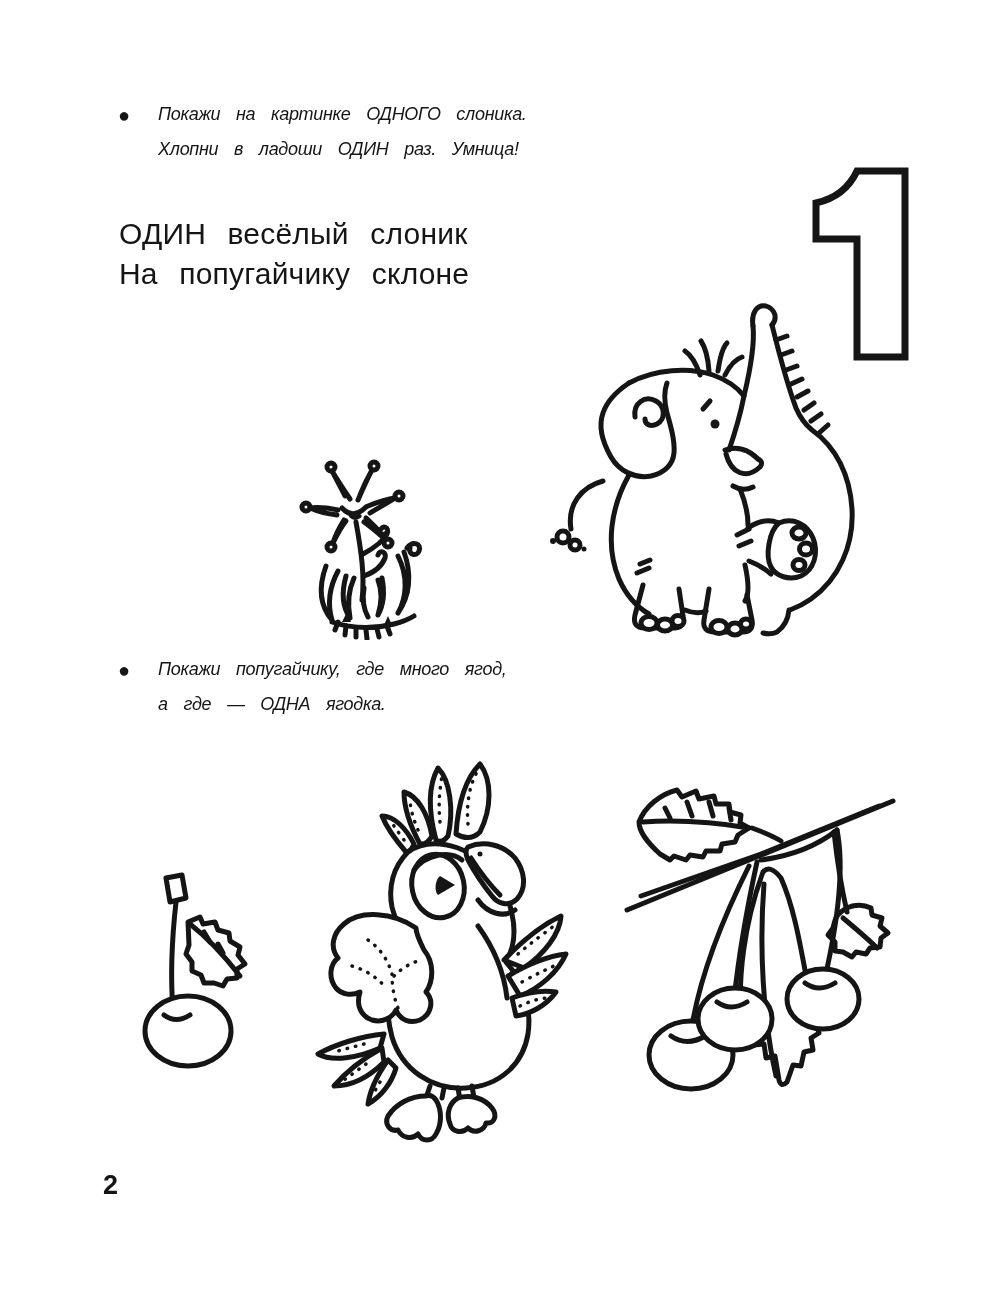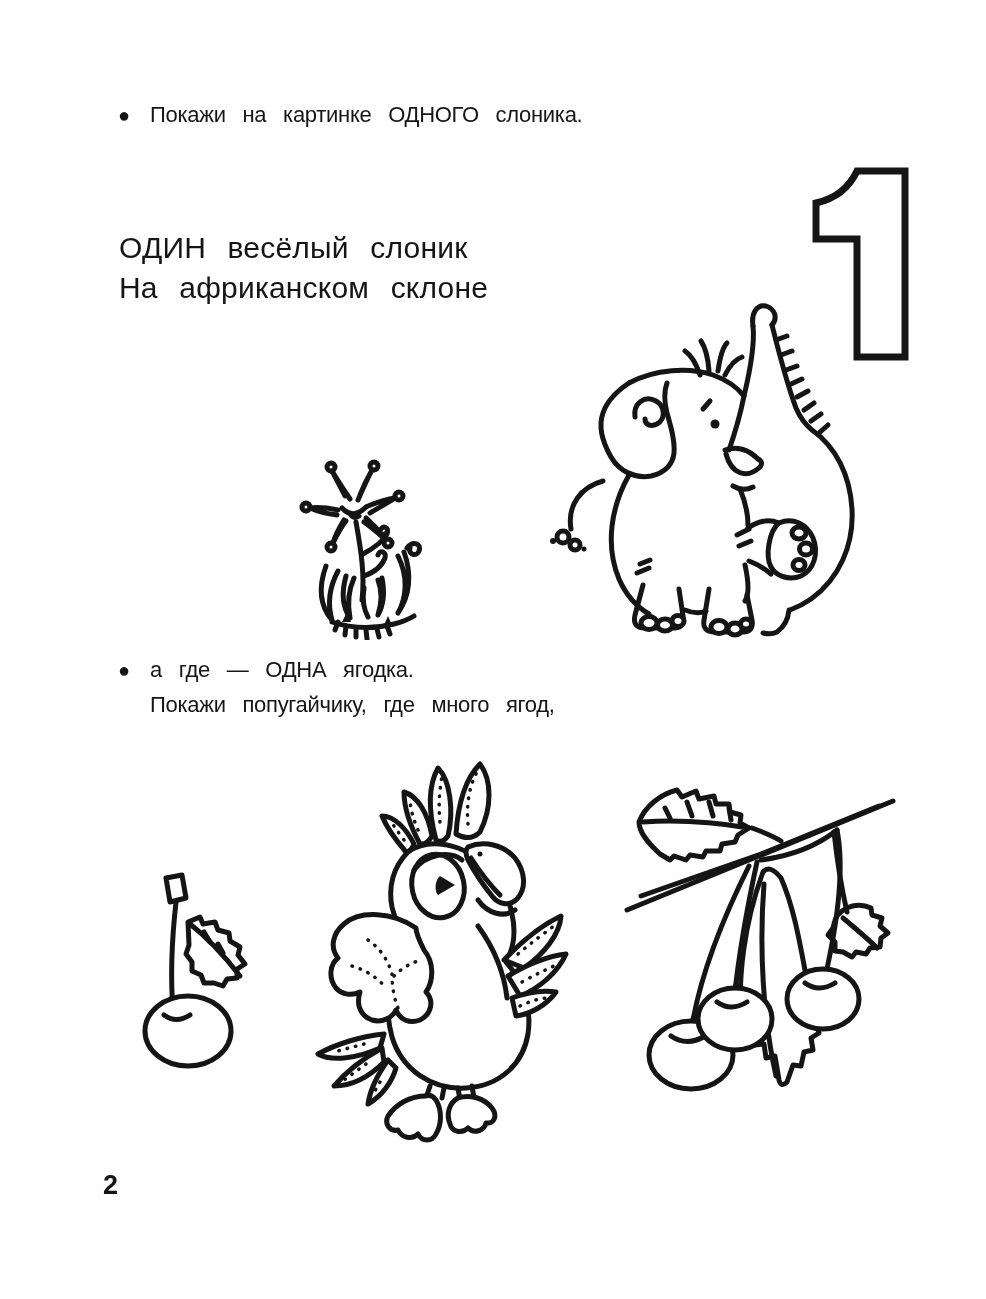--- a/index.html
+++ b/index.html
@@ -1,48 +1,49 @@
 <!DOCTYPE html>
 <html><head>
 <meta charset="utf-8">
 <style>
   html,body{margin:0;padding:0;background:#e8e8e8;}
   #page{position:relative;width:986px;height:1299px;background:#ffffff;margin:0 auto;
         font-family:"Liberation Sans", sans-serif;color:#151515;overflow:hidden;}
   .task{position:absolute;display:flex;align-items:flex-start;}
   .task .dot{font-size:20px;line-height:35px;margin-top:1px;}
-  .task .lines{margin-left:20px;font-size:22px;line-height:35px;
-               word-spacing:11px;letter-spacing:-0.3px;white-space:nowrap;}
+  .task .lines{margin-left:28px;font-size:18px;line-height:35px;
+               word-spacing:11px;letter-spacing:-0.3px;white-space:nowrap;font-style:italic;}
   #task1{left:118px;top:97px;}
   #task2{left:118px;top:652px;}
-  #poem{position:absolute;left:119px;top:228px;font-size:30px;line-height:40px;
+  #poem{position:absolute;left:119px;top:214px;font-size:30px;line-height:40px;
         word-spacing:13px;letter-spacing:0.2px;white-space:nowrap;}
   #pagenum{position:absolute;left:103px;top:1170px;font-size:27px;font-weight:bold;}
   .art{position:absolute;}
   svg .ln{fill:none;stroke:#151515;stroke-width:5;stroke-linecap:round;stroke-linejoin:round;}
   svg .lnw{fill:#ffffff;stroke:#151515;stroke-width:5;stroke-linecap:round;stroke-linejoin:round;}
   svg .dotted{fill:none;stroke:#151515;stroke-width:3.5;stroke-linecap:round;
               stroke-dasharray:0.5 8;}
   svg .fill{fill:#151515;stroke:none;}
 </style>
 </head>
 <body>
 
 <div id="page">
 
   <div class="task" id="task1">
     <span class="dot">●</span>
     <div class="lines">
       <div>Покажи на картинке ОДНОГО слоника.</div>
+      <div>Хлопни в ладоши ОДИН раз. Умница!</div>
     </div>
   </div>
 
   <div id="poem">
     <div>ОДИН весёлый слоник</div>
-    <div>На африканском склоне</div>
+    <div>На попугайчику склоне</div>
   </div>
 
   <svg class="art" style="left:812px;top:165px;" width="100" height="200" viewBox="0 0 100 200">
     <path d="M 45,6 L 93,6 L 93,192 L 45,192 L 45,74 L 4,74 L 4,38 C 22,34 37,23 45,6 Z" fill="#ffffff" stroke="#151515" stroke-width="7" stroke-linejoin="miter"></path>
   </svg>
 
   <svg class="art" style="left:543px;top:283px;" width="330" height="360" viewBox="0 0 330 360">
     <g>
       <path class="ln" d="M 60,198 C 38,204 24,222 28,246"></path>
       <circle class="ln" cx="20" cy="254" r="6"></circle>
@@ -124,22 +125,22 @@
       <path d="M 117,98 c 6,-8 15,-4 12,3 c -2,6 -11,4 -9,-3"></path>
       <path d="M 42,172 Q 72,182 104,174 Q 116,171 124,166"></path>
       <path d="M 48,172 l -3,8 M 56,176 l -1,9 M 66,178 l 0,9 M 76,180 l 1,9 M 87,179 l 2,8 M 97,176 l 3,8"></path>
       <path class="fill" d="M 52,172 l 5,-10 4,10 Z M 94,175 l 4,-9 4,9 Z"></path>
     </g>
   </svg>
 
   <div class="task" id="task2">
     <span class="dot">●</span>
     <div class="lines">
+      <div>Покажи попугайчику, где много ягод,</div>
       <div>а где — ОДНА ягодка.</div>
-      <div>Покажи попугайчику, где много ягод,</div>
     </div>
   </div>
 
   <svg class="art" style="left:308px;top:752px;" width="270" height="400" viewBox="0 0 270 400">
     <g>
       <path class="lnw" d="M 148,82 C 150,52 158,26 172,12 C 184,28 184,56 172,80 Q 162,90 148,82 Z"></path>
       <path class="dotted" d="M 160,72 C 158,50 162,32 170,18"></path>
       <path class="lnw" d="M 128,88 C 120,58 120,34 130,16 C 142,28 146,58 140,84 Q 134,92 128,88 Z"></path>
       <path class="dotted" d="M 132,70 C 130,50 132,36 134,24"></path>
       <path class="lnw" d="M 112,92 C 100,70 96,52 96,40 C 110,44 120,62 124,84 Q 119,93 112,92 Z"></path>

